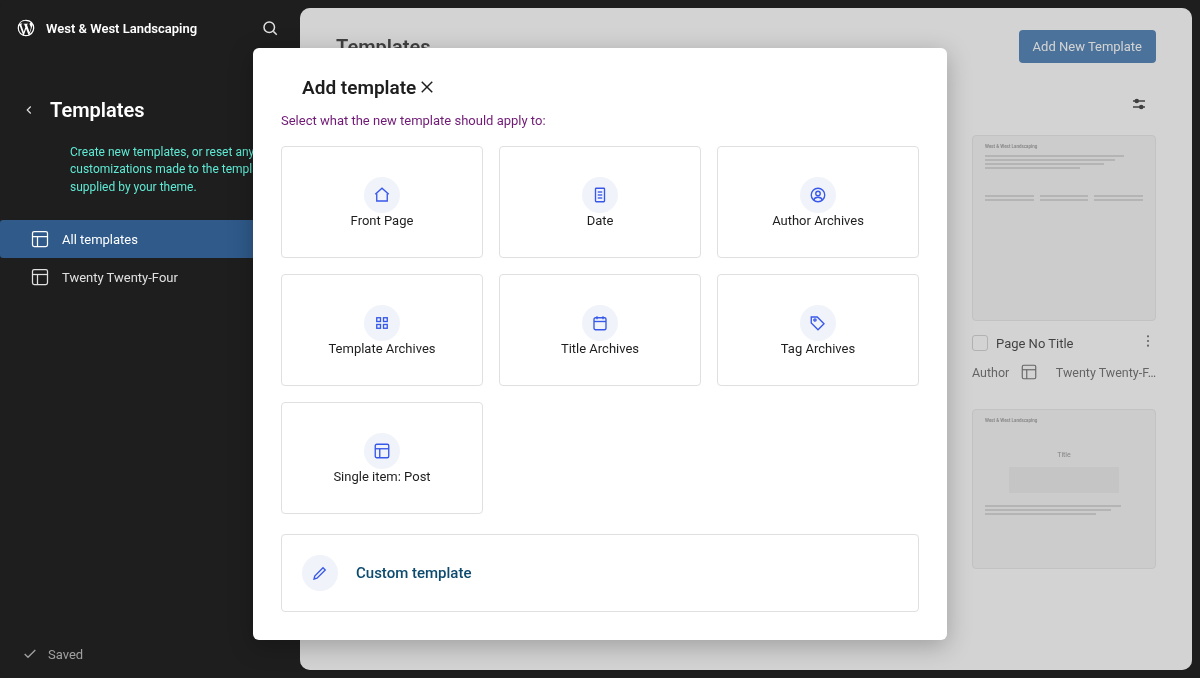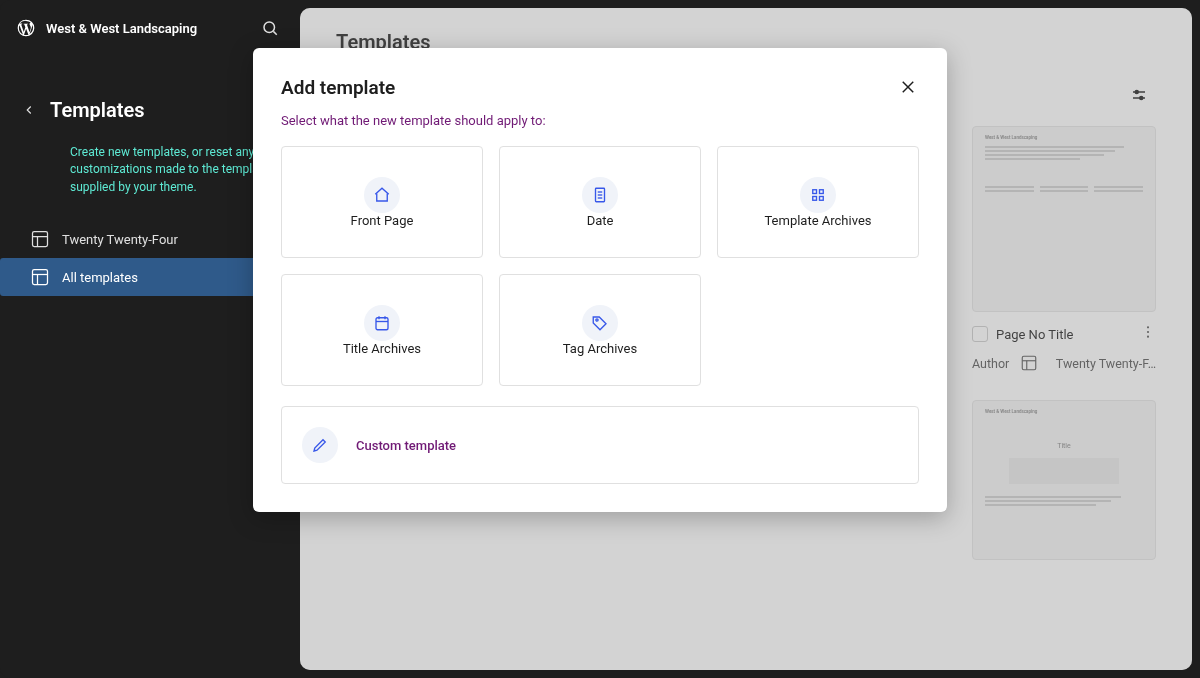--- a/index.html
+++ b/index.html
@@ -39,34 +39,34 @@
   .card-info{display:flex;align-items:center;justify-content:space-between;margin-top:12px;text-align:right;}
   .card-info .left{display:flex;align-items:center;gap:8px;font-size:13px;color:#1e1e1e;}
   .card-info .chk{width:16px;height:16px;border:1px solid #ccc;border-radius:3px;}
   .card-info .more svg{width:16px;height:16px;fill:#555;}
   .card-meta{display:flex;align-items:center;justify-content:space-between;margin-top:10px;font-size:12.5px;color:#555;}
   .card-meta .right{display:flex;align-items:center;gap:18px;}
   .card-meta .right svg{width:18px;height:18px;stroke:#555;fill:none;stroke-width:1.5;}
   
   .modal-back{position:absolute;inset:0;display:flex;align-items:flex-start;justify-content:center;padding-top:48px;}
   .modal{width:694px;background:#fff;border-radius:6px;box-shadow:0 6px 24px rgba(0,0,0,0.25);padding:28px 28px 28px 28px;}
-  .modal-head{display:flex;align-items:flex-start;justify-content:space-between;}
+  .modal-head{display:flex;align-items:flex-start;justify-content:flex-start;margin-left:21px;}
   .modal-head h2{font-size:19px;font-weight:600;color:#1e1e1e;}
   .close-btn{background:none;border:none;cursor:pointer;padding:2px;}
   .close-btn svg{width:18px;height:18px;stroke:#1e1e1e;stroke-width:2;fill:none;}
   .modal-sub{font-size:13px;color:#701a75;margin-top:12px;}
   .tpl-grid{display:grid;grid-template-columns:repeat(3,1fr);gap:16px;margin-top:18px;}
   .tpl{border:1px solid #e0e0e0;border-radius:4px;height:112px;display:flex;flex-direction:column;align-items:center;justify-content:center;gap:0;cursor:pointer;}
   .tpl .icon-wrap{width:36px;height:36px;border-radius:50%;background:#f0f3f9;display:flex;align-items:center;justify-content:center;}
   .tpl .icon-wrap svg{width:18px;height:18px;stroke:#3858e9;fill:none;stroke-width:1.8;}
   .tpl .label{font-size:13px;color:#1e1e1e;}
   .custom-row{margin-top:20px;border:1px solid #e0e0e0;border-radius:4px;padding:20px;display:flex;align-items:center;gap:18px;cursor:pointer;}
   .custom-row .icon-wrap{width:36px;height:36px;border-radius:50%;background:#f0f3f9;display:flex;align-items:center;justify-content:center;}
   .custom-row .icon-wrap svg{width:18px;height:18px;stroke:#3858e9;fill:none;stroke-width:1.8;}
-  .custom-row .txt .t{font-size:13px;font-weight:500;color:#701a75;}
+  .custom-row .txt .t{font-size:15px;font-weight:500;color:#0c4a6e;}
   .custom-row .txt .d{font-size:13px;color:#666;margin-top:3px;}
   
   .thumb-header{font-size:4.5px;color:#888;font-weight:600;}
   .thumb-lines{margin-top:6px;}
   .thumb-line{height:2px;background:#d0d0d0;margin:2px 0;}
   .thumb-title{font-size:7px;text-align:center;margin-top:28px;color:#888;}
   .thumb-block{height:26px;width:70%;margin:8px auto;background:#eaeaea;}
 </style>
 </head>
 <body>
@@ -91,42 +91,49 @@
   <div class="sb-back-row">
     <div class="back-btn">
       <svg viewBox="0 0 24 24">
           <polyline points="15 18 9 12 15 6"></polyline>
         </svg>
     </div>
     <div class="sb-title">Templates</div>
   </div>
   <div class="sb-desc">Create new templates, or reset any customizations made to the templates supplied by your theme.</div>
   <div class="sb-items">
+    <div class="sb-item active">
+      <svg viewBox="0 0 24 24">
+          <rect x="3" y="3" width="18" height="18" rx="2"></rect>
+          <line x1="3" y1="9" x2="21" y2="9"></line>
+          <line x1="9" y1="9" x2="9" y2="21"></line>
+        </svg>
+      <span>All templates</span>
+    </div>
     <div class="sb-item">
       <svg viewBox="0 0 24 24">
           <rect x="3" y="3" width="18" height="18" rx="2"></rect>
           <line x1="3" y1="9" x2="21" y2="9"></line>
           <line x1="9" y1="9" x2="9" y2="21"></line>
         </svg>
       <span>Twenty Twenty-Four</span>
     </div>
-    <div class="sb-item active">
-      <svg viewBox="0 0 24 24">
-          <rect x="3" y="3" width="18" height="18" rx="2"></rect>
-          <line x1="3" y1="9" x2="21" y2="9"></line>
-          <line x1="9" y1="9" x2="9" y2="21"></line>
-        </svg>
-      <span>All templates</span>
-    </div>
+  </div>
+  <div class="sb-footer">
+    <svg viewBox="0 0 24 24">
+        <polyline points="20 6 9 17 4 12"></polyline>
+      </svg>
+    <span>Saved</span>
   </div>
 </div>
 
 <div class="main">
   <div class="main-head">
     <h1>Templates</h1>
+    <button class="add-btn">Add New Template</button>
   </div>
   <div class="main-body">
     <div class="filter-row">
       <span>
         <svg viewBox="0 0 24 24">
             <line x1="4" y1="8" x2="20" y2="8"></line>
             <line x1="4" y1="16" x2="20" y2="16"></line>
             <circle cx="9" cy="8" r="2" fill="#1e1e1e"></circle>
             <circle cx="15" cy="16" r="2" fill="#1e1e1e"></circle>
           </svg>
@@ -273,20 +280,30 @@
               <line x1="9" y1="8" x2="15" y2="8"></line>
               <line x1="9" y1="12" x2="15" y2="12"></line>
               <line x1="9" y1="16" x2="15" y2="16"></line>
             </svg>
           </div>
         <div class="label">Date</div>
       </div>
       <div class="tpl">
         <div class="icon-wrap">
             <svg viewBox="0 0 24 24">
+              <circle cx="12" cy="12" r="9"></circle>
+              <circle cx="12" cy="10" r="3"></circle>
+              <path d="M6 19c1-3 4-4 6-4s5 1 6 4"></path>
+            </svg>
+          </div>
+        <div class="label">Author Archives</div>
+      </div>
+      <div class="tpl">
+        <div class="icon-wrap">
+            <svg viewBox="0 0 24 24">
               <rect x="5" y="5" width="5" height="5"></rect>
               <rect x="14" y="5" width="5" height="5"></rect>
               <rect x="5" y="14" width="5" height="5"></rect>
               <rect x="14" y="14" width="5" height="5"></rect>
             </svg>
           </div>
         <div class="label">Template Archives</div>
       </div>
       <div class="tpl">
         <div class="icon-wrap">
@@ -300,20 +317,30 @@
         <div class="label">Title Archives</div>
       </div>
       <div class="tpl">
         <div class="icon-wrap">
             <svg viewBox="0 0 24 24">
               <path d="M20 13l-8 8-9-9V4h8l9 9z"></path>
               <circle cx="8" cy="8" r="1.5"></circle>
             </svg>
           </div>
         <div class="label">Tag Archives</div>
+      </div>
+      <div class="tpl">
+        <div class="icon-wrap">
+            <svg viewBox="0 0 24 24">
+              <rect x="3" y="3" width="18" height="18" rx="2"></rect>
+              <line x1="3" y1="9" x2="21" y2="9"></line>
+              <line x1="9" y1="9" x2="9" y2="21"></line>
+            </svg>
+          </div>
+        <div class="label">Single item: Post</div>
       </div>
     </div>
     <div class="custom-row">
       <div class="icon-wrap">
           <svg viewBox="0 0 24 24">
             <path d="M4 20l4-1 11-11-3-3L5 16l-1 4z"></path>
           </svg>
         </div>
       <div class="txt">
         <div class="t">Custom template</div>

